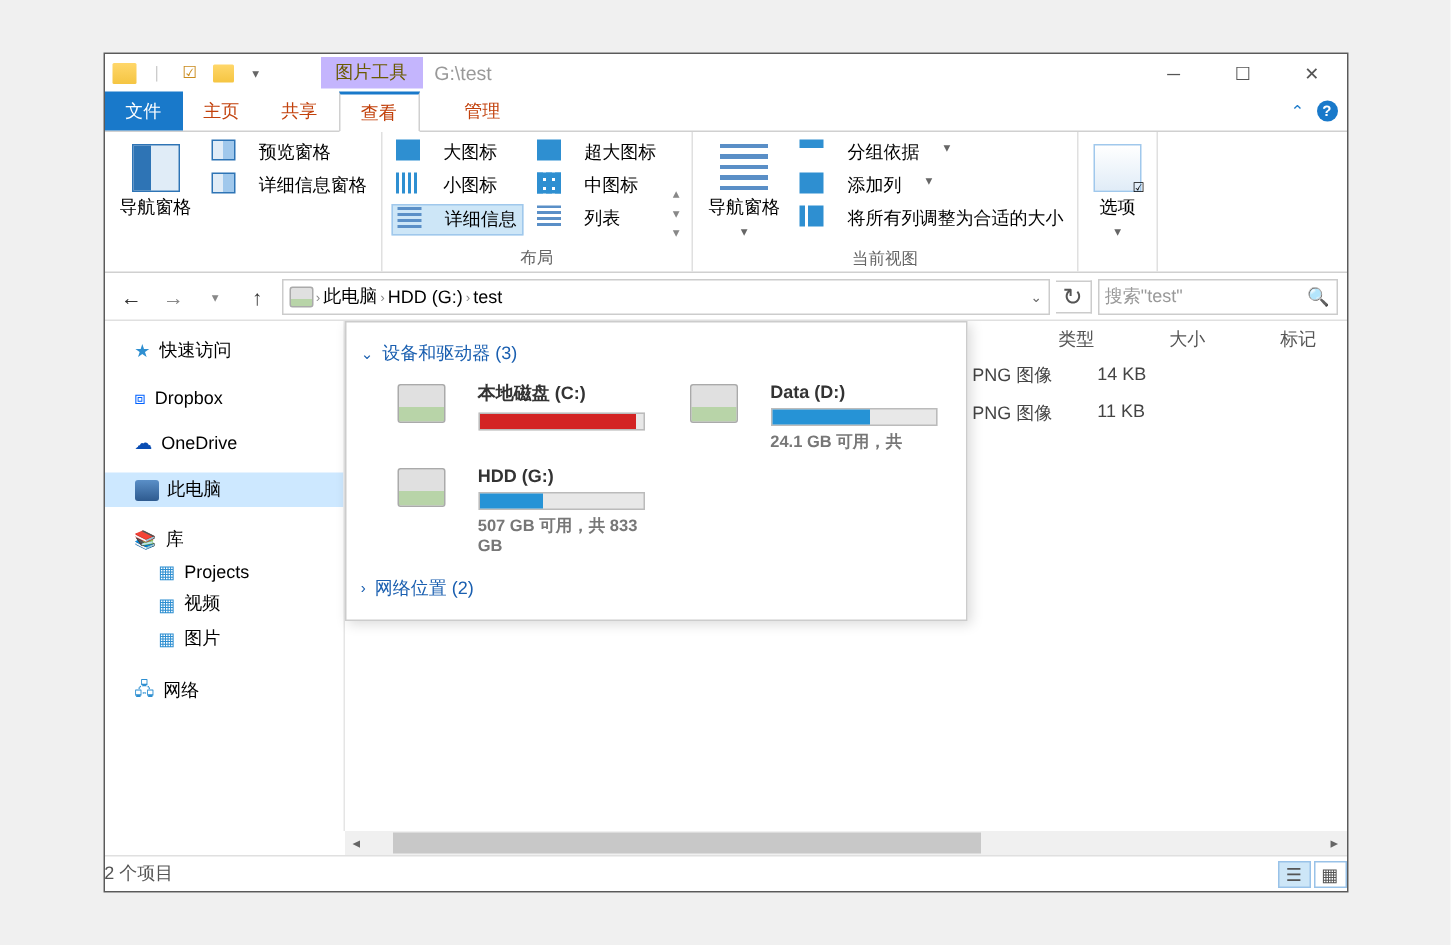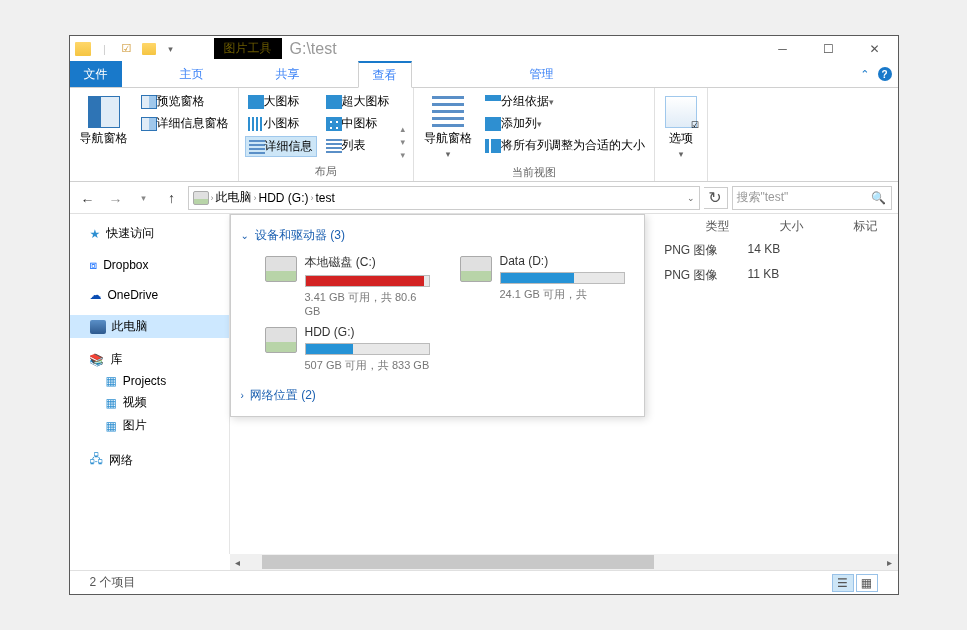--- a/index.html
+++ b/index.html
@@ -4,42 +4,42 @@
 <style>
 * { margin: 0; padding: 0; box-sizing: border-box; font-family: "Microsoft YaHei", "Segoe UI", sans-serif; }
 body { background: #f0f0f0; display: flex; justify-content: center; align-items: center; height: 100vh; }
 .window { width: 830px; height: 560px; background: #fff; border: 1px solid #5a5a5a; display: flex; flex-direction: column; position: relative; }
 
 
 .titlebar { height: 25px; display: flex; align-items: center; background: #fff; }
 .qat { display: flex; align-items: center; gap: 4px; padding: 0 4px; }
 .qat-item { width: 18px; height: 18px; display: flex; align-items: center; justify-content: center; font-size: 11px; }
 .folder-ico { width: 16px; height: 14px; background: linear-gradient(#ffd76a, #f5c542); border-radius: 1px; }
-.title-path { font-size: 16px; color: #999; padding-left: 8px; }
+.title-path { font-size: 13px; color: #999; padding-left: 8px; }
 .spacer { flex: 1; }
 .winbtns { display: flex; }
 .winbtn { width: 46px; height: 25px; display: flex; align-items: center; justify-content: center; color: #555; font-size: 12px; }
-.context-tab { background: #000000; padding: 2px 10px; font-size: 12px; color: #6a5a00; margin-left: 30px; }
-
-
-.tabs-row { height: 27px; display: flex; align-items: stretch; border-bottom: 1px solid #d0d0d0; font-size: 12px; position: relative; gap: 44px; }
-.tab { padding: 0 14px; display: flex; align-items: center; color: #3b82f6; cursor: default; }
+.context-tab { background: #c4b5fd; padding: 2px 10px; font-size: 12px; color: #6a5a00; margin-left: 30px; }
+
+
+.tabs-row { height: 27px; display: flex; align-items: stretch; border-bottom: 1px solid #d0d0d0; font-size: 12px; position: relative; }
+.tab { padding: 0 14px; display: flex; align-items: center; color: #c2410c; cursor: default; }
 .tab.file { background: #1979ca; color: #fff; }
 .tab.active { border: 1px solid #d0d0d0; border-bottom: 1px solid #fff; border-top: 2px solid #1979ca; background: #fff; margin-bottom: -1px; }
 .tab.context { }
 .ribbon-right { position: absolute; right: 6px; display: flex; align-items: center; gap: 8px; height: 100%; color: #555; }
 .help-icon { width: 14px; height: 14px; border-radius: 50%; background: #1979ca; color: #fff; display: flex; align-items: center; justify-content: center; font-size: 10px; font-weight: bold; }
 
 
 .ribbon { height: 94px; background: #fff; border-bottom: 1px solid #d0d0d0; display: flex; font-size: 12px; }
 .group { border-right: 1px solid #e0e0e0; padding: 4px 6px 2px; display: flex; flex-direction: column; }
 .group-content { flex: 1; display: flex; gap: 6px; }
 .group-label { text-align: center; color: #666; font-size: 11px; padding-top: 2px; }
 .rb-col { display: flex; flex-direction: column; gap: 3px; }
-.rb-item { display: flex; align-items: center; gap: 0; padding: 1px 3px; white-space: nowrap; }
+.rb-item { display: flex; gap: 16px; padding: 1px 3px; white-space: nowrap; }
 .rb-item.sel { border: 1px solid #a0c8ec; background: #cde6f7; }
 .rb-ico { width: 16px; height: 14px; display: inline-block; }
 .rb-bigbtn { display: flex; flex-direction: column; align-items: center; gap: 2px; padding: 4px; }
 .rb-bigico { width: 32px; height: 32px; }
 .chk { display: flex; align-items: center; gap: 4px; }
 .chk input { width: 13px; height: 13px; }
 
 
 .addr-row { height: 32px; display: flex; align-items: center; gap: 4px; padding: 3px 6px; border-bottom: 1px solid #e0e0e0; }
 .navbtn { width: 24px; height: 24px; display: flex; align-items: center; justify-content: center; color: #888; font-size: 14px; }
@@ -54,39 +54,39 @@
 .body { flex: 1; display: flex; overflow: hidden; position: relative; }
 .sidebar { width: 160px; border-right: 1px solid #e5e5e5; padding: 8px 0; font-size: 12px; overflow-y: auto; }
 .sb-item { display: flex; align-items: center; gap: 6px; padding: 3px 8px 3px 20px; }
 .sb-item.sub { padding-left: 36px; }
 .sb-item.selected { background: #cde8ff; }
 .sb-ico { width: 16px; height: 14px; display: inline-block; }
 .sb-group-gap { height: 10px; }
 
 .content { flex: 1; position: relative; font-size: 12px; }
 .cols-header { position: absolute; top: 0; right: 0; height: 24px; display: flex; align-items: center; color: #555; font-size: 12px; padding-right: 20px; gap: 50px; }
-.file-rows { position: absolute; top: 24px; right: 0; font-size: 12px; }
+.file-rows { position: absolute; top: 24px; right: 16px; font-size: 12px; }
 .file-row { display: flex; gap: 30px; padding: 4px 20px 4px 0; color: #444; justify-content: flex-end; }
 .file-row span.size { width: 60px; text-align: left; }
 
 
 .popup { position: absolute; left: 160px; top: 0; width: 415px; background: #fff; border: 1px solid #ccc; box-shadow: 2px 2px 8px rgba(0,0,0,0.15); padding: 8px 10px; font-size: 12px; z-index: 10; }
 .pop-section { display: flex; align-items: center; gap: 6px; color: #1a5fb0; padding: 4px 0; cursor: default; }
 .pop-toggle { font-size: 10px; }
 .drive-grid { display: flex; flex-wrap: wrap; gap: 8px 30px; padding: 6px 4px 10px 24px; }
-.drive { width: 165px; display: flex; gap: 8px; }
+.drive { width: 165px; display: flex; gap: 22px; font-weight: bold; }
 .drive-ico { width: 32px; height: 26px; margin-top: 2px; }
 .drive-info { flex: 1; }
 .drive-name { color: #333; margin-bottom: 4px; }
 .drive-bar { height: 12px; background: #e8e8e8; border: 1px solid #bbb; margin-bottom: 3px; position: relative; }
 .drive-bar-fill { height: 100%; }
 .drive-text { color: #777; font-size: 11px; }
 
 
-.statusbar { height: 24px; border-top: 1px solid #e0e0e0; display: flex; align-items: center; font-size: 12px; color: #555; padding: 0 20px; }
+.statusbar { height: 24px; border-top: 1px solid #e0e0e0; display: flex; align-items: center; font-size: 12px; color: #555; padding: 0 0; }
 .view-toggle { display: flex; gap: 2px; margin-left: auto; }
 .vt-btn { width: 22px; height: 18px; border: 1px solid #99c2e8; display: flex; align-items: center; justify-content: center; }
 .vt-btn.active { background: #cde6f7; }
 
 
 .hscroll { height: 16px; background: #f0f0f0; display: flex; align-items: center; }
 .hscroll-track { flex: 1; height: 16px; background: #f0f0f0; position: relative; margin: 0 16px; }
 .hscroll-thumb { position: absolute; left: 0; top: 1px; height: 14px; width: 65%; background: #c8c8c8; }
 .hscroll-btn { width: 16px; height: 16px; display: flex; align-items: center; justify-content: center; color: #666; font-size: 10px; }
 .ico-list { background: repeating-linear-gradient(#5a8fc7 0 2px, transparent 2px 4px); }
@@ -334,21 +334,20 @@
           <span>设备和驱动器 (3)</span>
         </div>
         <div class="drive-grid" id="drive-grid">
             <div class="drive">
               <div class="drive-ico ico-drive"></div>
               <div class="drive-info">
                 <div class="drive-name">本地磁盘 (C:)</div>
                 <div class="drive-bar">
                   <div class="drive-bar-fill" style="width:96%;background:#d32323"></div>
                 </div>
-                <div class="drive-text">3.41 GB 可用，共 80.6 GB</div>
               </div>
             </div>
             <div class="drive">
               <div class="drive-ico ico-drive"></div>
               <div class="drive-info">
                 <div class="drive-name">Data (D:)</div>
                 <div class="drive-bar">
                   <div class="drive-bar-fill" style="width:60%;background:#2693d6"></div>
                 </div>
                 <div class="drive-text">24.1 GB 可用，共</div>

